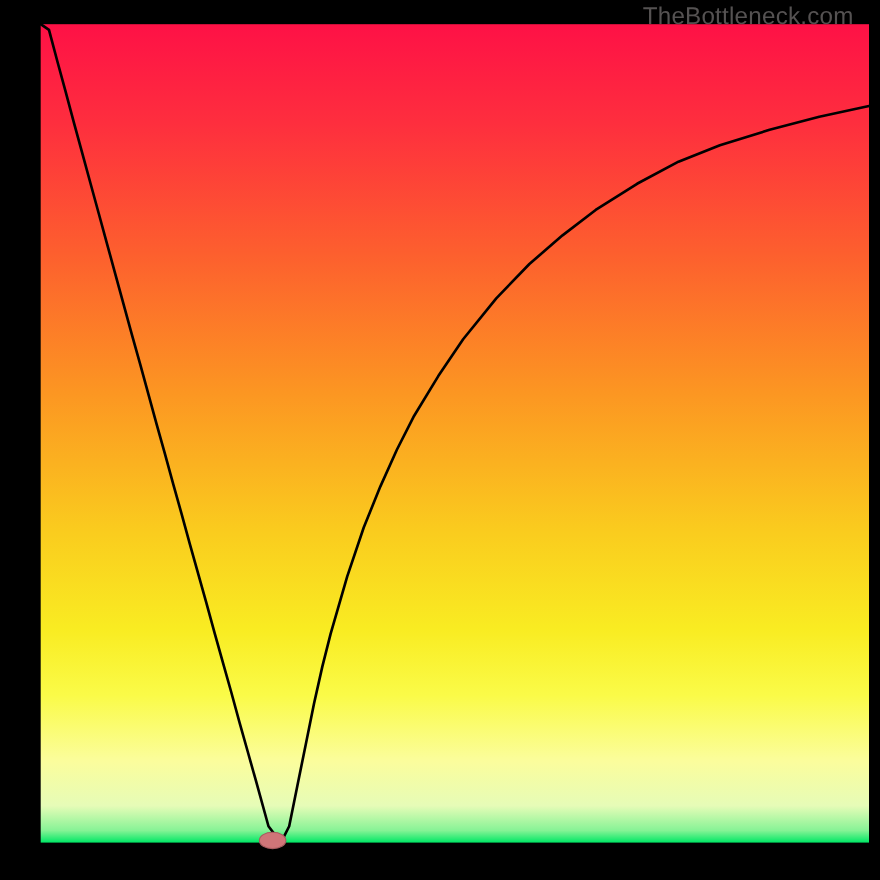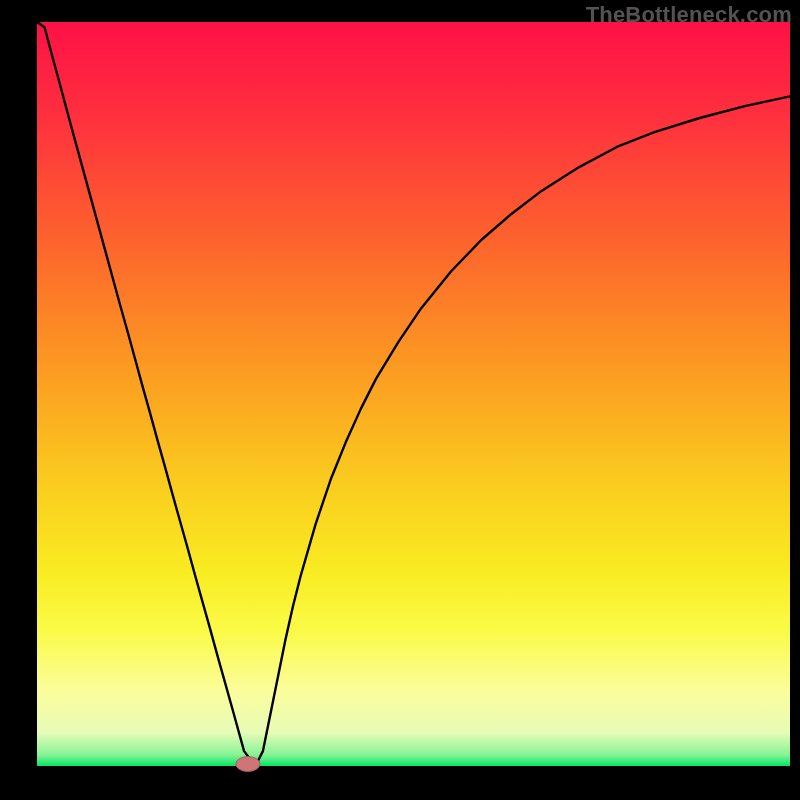--- a/index.html
+++ b/index.html
@@ -14,24 +14,24 @@
   .canvas {
     position: absolute;
     left: 0;
     top: 0;
     width: 800px;
     height: 800px;
   }
   .watermark {
     position: absolute;
     top: 2px;
-    right: 8px;
+    right: 24px;
     color: #555252;
     font-size: 22px;
-    font-weight: 700;
+    font-weight: 400;
     letter-spacing: 0.2px;
   }
 </style>
 </head>
 <body>
 
 <svg class="canvas" viewBox="0 0 800 800" preserveAspectRatio="none">
   <defs>
     <linearGradient id="bgGrad" x1="0" y1="0" x2="0" y2="1">
         <stop offset="0%" stop-color="#fe1146"></stop>

